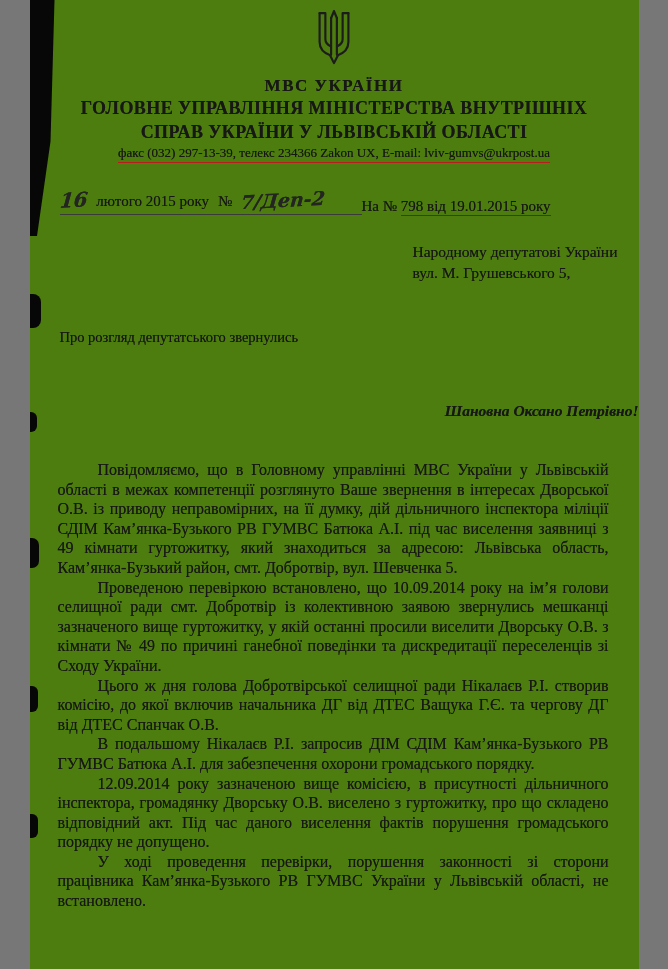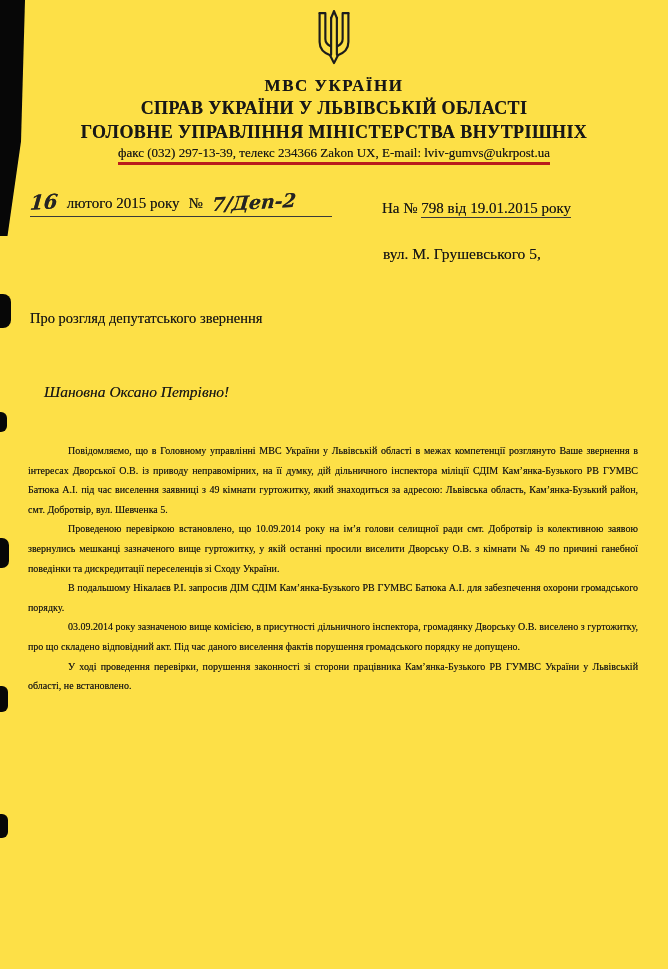--- a/index.html
+++ b/index.html
@@ -1,50 +1,50 @@
 <!DOCTYPE html>
 <html><head>
 <meta charset="utf-8">
 <style>
   html,body{margin:0;padding:0;background:#777;}
-  .page{position:relative;width:668px;height:969px;margin:0 auto;background:#fde047;
+  .page{position:relative;width:609px;height:969px;margin:0 auto;background:#4d7c0f;
         overflow:hidden;font-family:"Liberation Serif",serif;color:#171717;
         text-shadow:0 0 .3px rgba(0,0,0,.55);}
   
   .artifact{position:absolute;background:#070707;left:0;}
   .a1{top:0;width:25px;height:236px;clip-path:polygon(0 0,100% 0,84% 60%,30% 100%,0 100%);}
   .a2{top:294px;width:11px;height:34px;border-radius:0 8px 8px 0;}
   .a3{top:412px;width:7px;height:20px;border-radius:0 6px 6px 0;}
   .a4{top:538px;width:9px;height:30px;border-radius:0 7px 7px 0;}
   .a5{top:686px;width:8px;height:26px;border-radius:0 6px 6px 0;}
   .a6{top:814px;width:8px;height:24px;border-radius:0 6px 6px 0;}
 
   .header{text-align:center;}
   .emblem{width:48px;height:64px;margin:10px auto 2px;}
   .org1{font-weight:bold;font-size:17px;letter-spacing:1.5px;margin-top:2px;}
   .org2{font-weight:bold;font-size:18px;line-height:24px;letter-spacing:.4px;}
   .addr{font-size:13px;line-height:17px;}
-  .addr-u{display:inline-block;border-bottom:3px solid #b91c1c;padding-bottom:1px;}
+  .addr-u{display:inline-block;border-bottom:1px solid #b91c1c;padding-bottom:1px;}
 
   .ref-row{display:flex;align-items:flex-end;margin:24px 40px 0 30px;}
   .ref-left{min-width:302px;border-bottom:1.5px solid #3a3a3a;padding-bottom:3px;
             font-size:15px;display:flex;align-items:baseline;gap:9px;white-space:nowrap;}
   .hw{font-family:"DejaVu Serif",serif;font-style:italic;font-weight:600;font-size:20px;
       display:inline-block;transform:rotate(-3deg) skewX(-8deg);color:#242424;position:relative;top:1px;}
   .hw-num{font-size:19px;}
-  .ref-right{margin-left:50px;font-size:15px;white-space:nowrap;}
+  .ref-right{font-size:15px;white-space:nowrap;}
   .u{border-bottom:1px solid #3a3a3a;padding-bottom:1px;}
 
   .recipient{margin:26px 0 0 383px;font-size:15.5px;line-height:21px;}
   .recipient .name{font-weight:bold;}
 
   .subject{margin:46px 0 0 30px;font-size:14.5px;}
-  .salutation{margin-top:56px;text-align:left;font-weight:normal;font-style:italic;font-size:15.5px;margin-left:44px;}
+  .salutation{margin-top:56px;text-align:right;font-weight:bold;font-style:italic;font-size:15.5px;margin-left:44px;}
 
-  .body-text{margin:40px 30px 0 28px;text-align:justify;font-size:10px;line-height:19.6px;}
+  .body-text{margin:40px 30px 0 28px;text-align:justify;font-size:16px;line-height:19.6px;}
   .body-text p{margin:0;text-indent:40px;}
 </style>
 </head>
 <body>
 
 <div class="page">
 
   <div class="artifact a1"></div>
   <div class="artifact a2"></div>
   <div class="artifact a3"></div>
@@ -62,47 +62,49 @@
           <path d="M80 6 v60 q0 20 -23 28"></path>
           <path d="M44 16 v76"></path>
           <path d="M56 16 v76"></path>
           <path d="M50 2 l-6 14"></path>
           <path d="M50 2 l6 14"></path>
           <path d="M42 94 l8 16 l8 -16"></path>
         </g>
       </svg>
     </div>
     <div class="org1">МВС УКРАЇНИ</div>
+    <div class="org2">ГОЛОВНЕ УПРАВЛІННЯ МІНІСТЕРСТВА ВНУТРІШНІХ</div>
     <div class="org2">СПРАВ УКРАЇНИ У ЛЬВІВСЬКІЙ ОБЛАСТІ</div>
-    <div class="org2">ГОЛОВНЕ УПРАВЛІННЯ МІНІСТЕРСТВА ВНУТРІШНІХ</div>
     <div class="addr"><span class="addr-u">факс (032)  297-13-39, телекс 234366 Zakon UX, E-mail: lviv-gumvs@ukrpost.ua</span></div>
   </div>
 
   <div class="ref-row">
     <div class="ref-left">
       <span class="hw">16</span>
       <span>лютого 2015 року</span>
       <span>№</span>
       <span class="hw hw-num">7/Деп-2</span>
     </div>
     <div class="ref-right">
       <span>На №</span>
       <span class="u">798 від 19.01.2015 року</span>
     </div>
   </div>
 
   <div class="recipient">
+    <div>Народному депутатові України</div>
     <div>вул. М. Грушевського 5,</div>
   </div>
 
-  <div class="subject">Про розгляд депутатського звернення</div>
+  <div class="subject">Про розгляд депутатського звернулись</div>
 
   <div class="salutation">Шановна Оксано Петрівно!</div>
 
   <div class="body-text">
     <p>Повідомляємо, що в Головному управлінні МВС України у Львівській області в межах компетенції розглянуто Ваше звернення в інтересах Дворської О.В. із приводу неправомірних, на її думку, дій дільничного інспектора міліції СДІМ Кам’янка-Бузького РВ ГУМВС Батюка А.І. під час виселення заявниці з 49 кімнати гуртожитку, який знаходиться за адресою: Львівська область, Кам’янка-Бузький район, смт. Добротвір, вул. Шевченка 5.</p>
     <p>Проведеною перевіркою встановлено, що 10.09.2014 року на ім’я голови селищної ради смт. Добротвір із колективною заявою звернулись мешканці зазначеного вище гуртожитку, у якій останні просили виселити Дворську О.В. з кімнати № 49 по причині ганебної поведінки та дискредитації переселенців зі Сходу України.</p>
+    <p>Цього ж дня голова Добротвірської селищної ради Нікалаєв Р.І. створив комісію, до якої включив начальника ДГ від ДТЕС Ващука Г.Є. та чергову ДГ від ДТЕС Спанчак О.В.</p>
     <p>В подальшому Нікалаєв Р.І. запросив ДІМ СДІМ Кам’янка-Бузького РВ ГУМВС Батюка А.І. для забезпечення охорони громадського порядку.</p>
-    <p>03.09.2014 року зазначеною вище комісією, в присутності дільничного інспектора, громадянку Дворську О.В. виселено з гуртожитку, про що складено відповідний акт. Під час даного виселення фактів порушення громадського порядку не допущено.</p>
+    <p>12.09.2014 року зазначеною вище комісією, в присутності дільничного інспектора, громадянку Дворську О.В. виселено з гуртожитку, про що складено відповідний акт. Під час даного виселення фактів порушення громадського порядку не допущено.</p>
     <p>У ході проведення перевірки, порушення законності зі сторони працівника Кам’янка-Бузького РВ ГУМВС України у Львівській області,  не встановлено.</p>
   </div>
 
 </div>
 
 </body></html>

